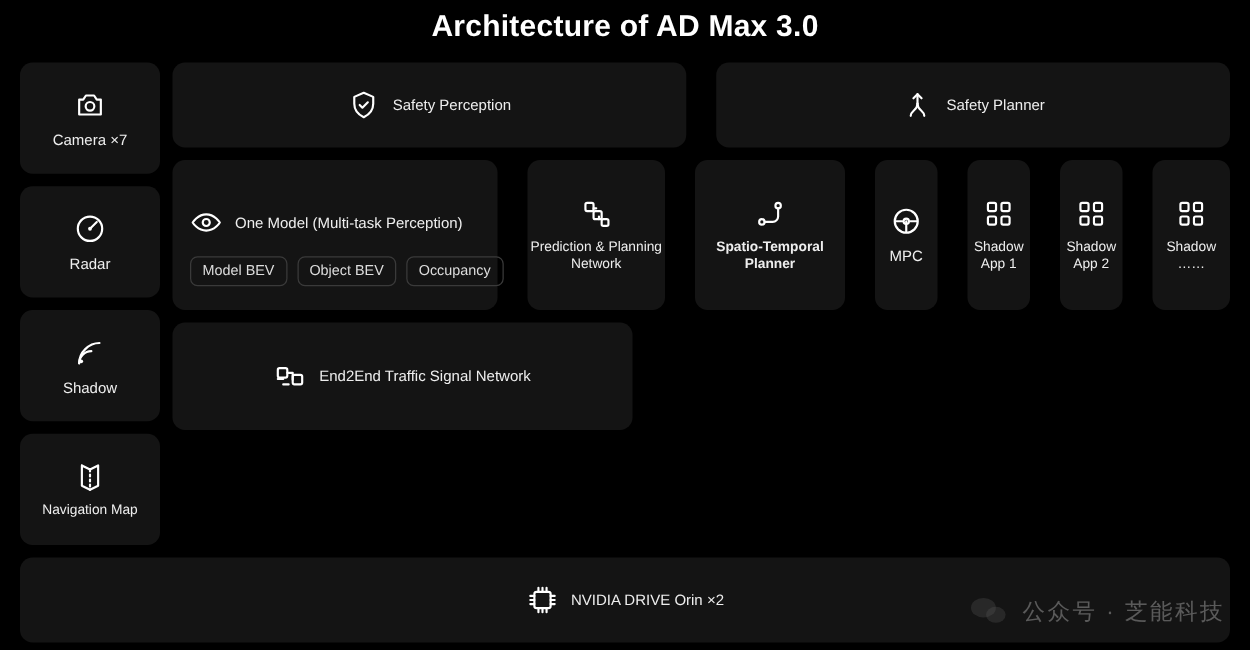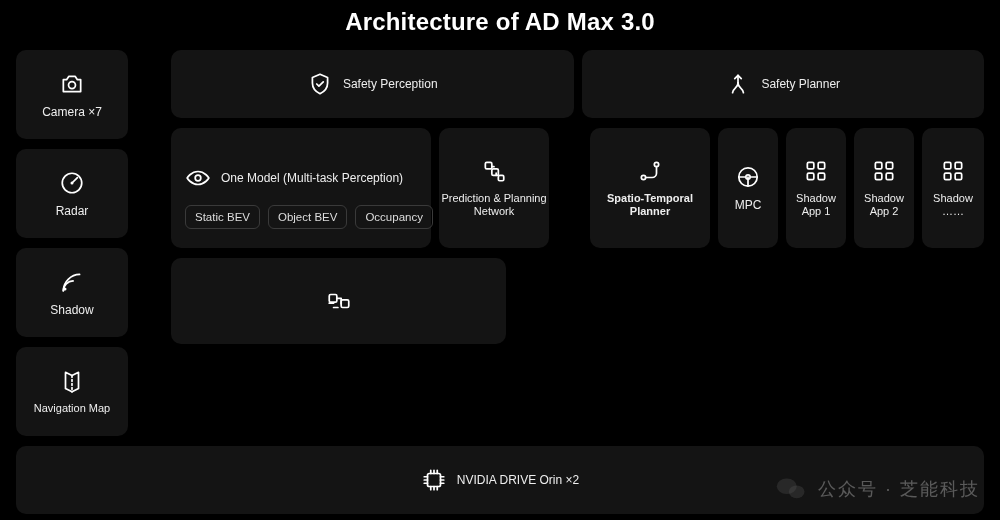--- a/index.html
+++ b/index.html
@@ -30,21 +30,21 @@
       display: flex;
       flex-direction: column;
       gap: 10px;
     }
     .col-main {
       flex: 1;
       display: flex;
       flex-direction: column;
       gap: 10px;
     }
-    .row { display: flex; gap: 8px; margin-left: 33px; }
+    .row { display: flex; gap: 24px; }
     .box {
       background: #141414;
       border-radius: 10px;
       display: flex;
       align-items: center;
       justify-content: center;
       gap: 10px;
       color: #eee;
       font-size: 13px;
       font-weight: 500;
@@ -175,21 +175,21 @@
         <div class="one-model-header">
           <span class="icon">
             <svg viewBox="0 0 24 24">
                 <path d="M2 12s3.5-6 10-6 10 6 10 6-3.5 6-10 6S2 12 2 12z"></path>
                 <circle cx="12" cy="12" r="2.6"></circle>
               </svg>
           </span>
           <span class="lbl">One Model (Multi-task Perception)</span>
         </div>
         <div class="pill-row">
-          <span class="pill">Static BEV</span>
+          <span class="pill">Model BEV</span>
           <span class="pill">Object BEV</span>
           <span class="pill">Occupancy</span>
         </div>
       </div>
 
       <div class="box vstack ppn">
         <span class="icon">
           <svg viewBox="0 0 24 24">
               <rect x="4" y="4" width="6" height="6" rx="1.3"></rect>
               <rect x="10" y="10" width="6" height="6" rx="1.3"></rect>
@@ -262,20 +262,21 @@
     <div class="row" style="margin-right:478px;">
       <div class="box traffic" style="flex:1;">
         <span class="icon">
           <svg viewBox="0 0 24 24">
               <rect x="3" y="6" width="7" height="7" rx="1.3"></rect>
               <rect x="14" y="11" width="7" height="7" rx="1.3"></rect>
               <path d="M10 9.5h4v5"></path>
               <path d="M3 14h4M7 18h4"></path>
             </svg>
         </span>
+        <span class="lbl">End2End Traffic Signal Network</span>
       </div>
     </div>
 
   </div>
 </div>
 
 <div class="box footer" style="width:100%;">
   <span class="icon">
     <svg viewBox="0 0 24 24">
         <rect x="6" y="6" width="12" height="12" rx="1.6"></rect>

